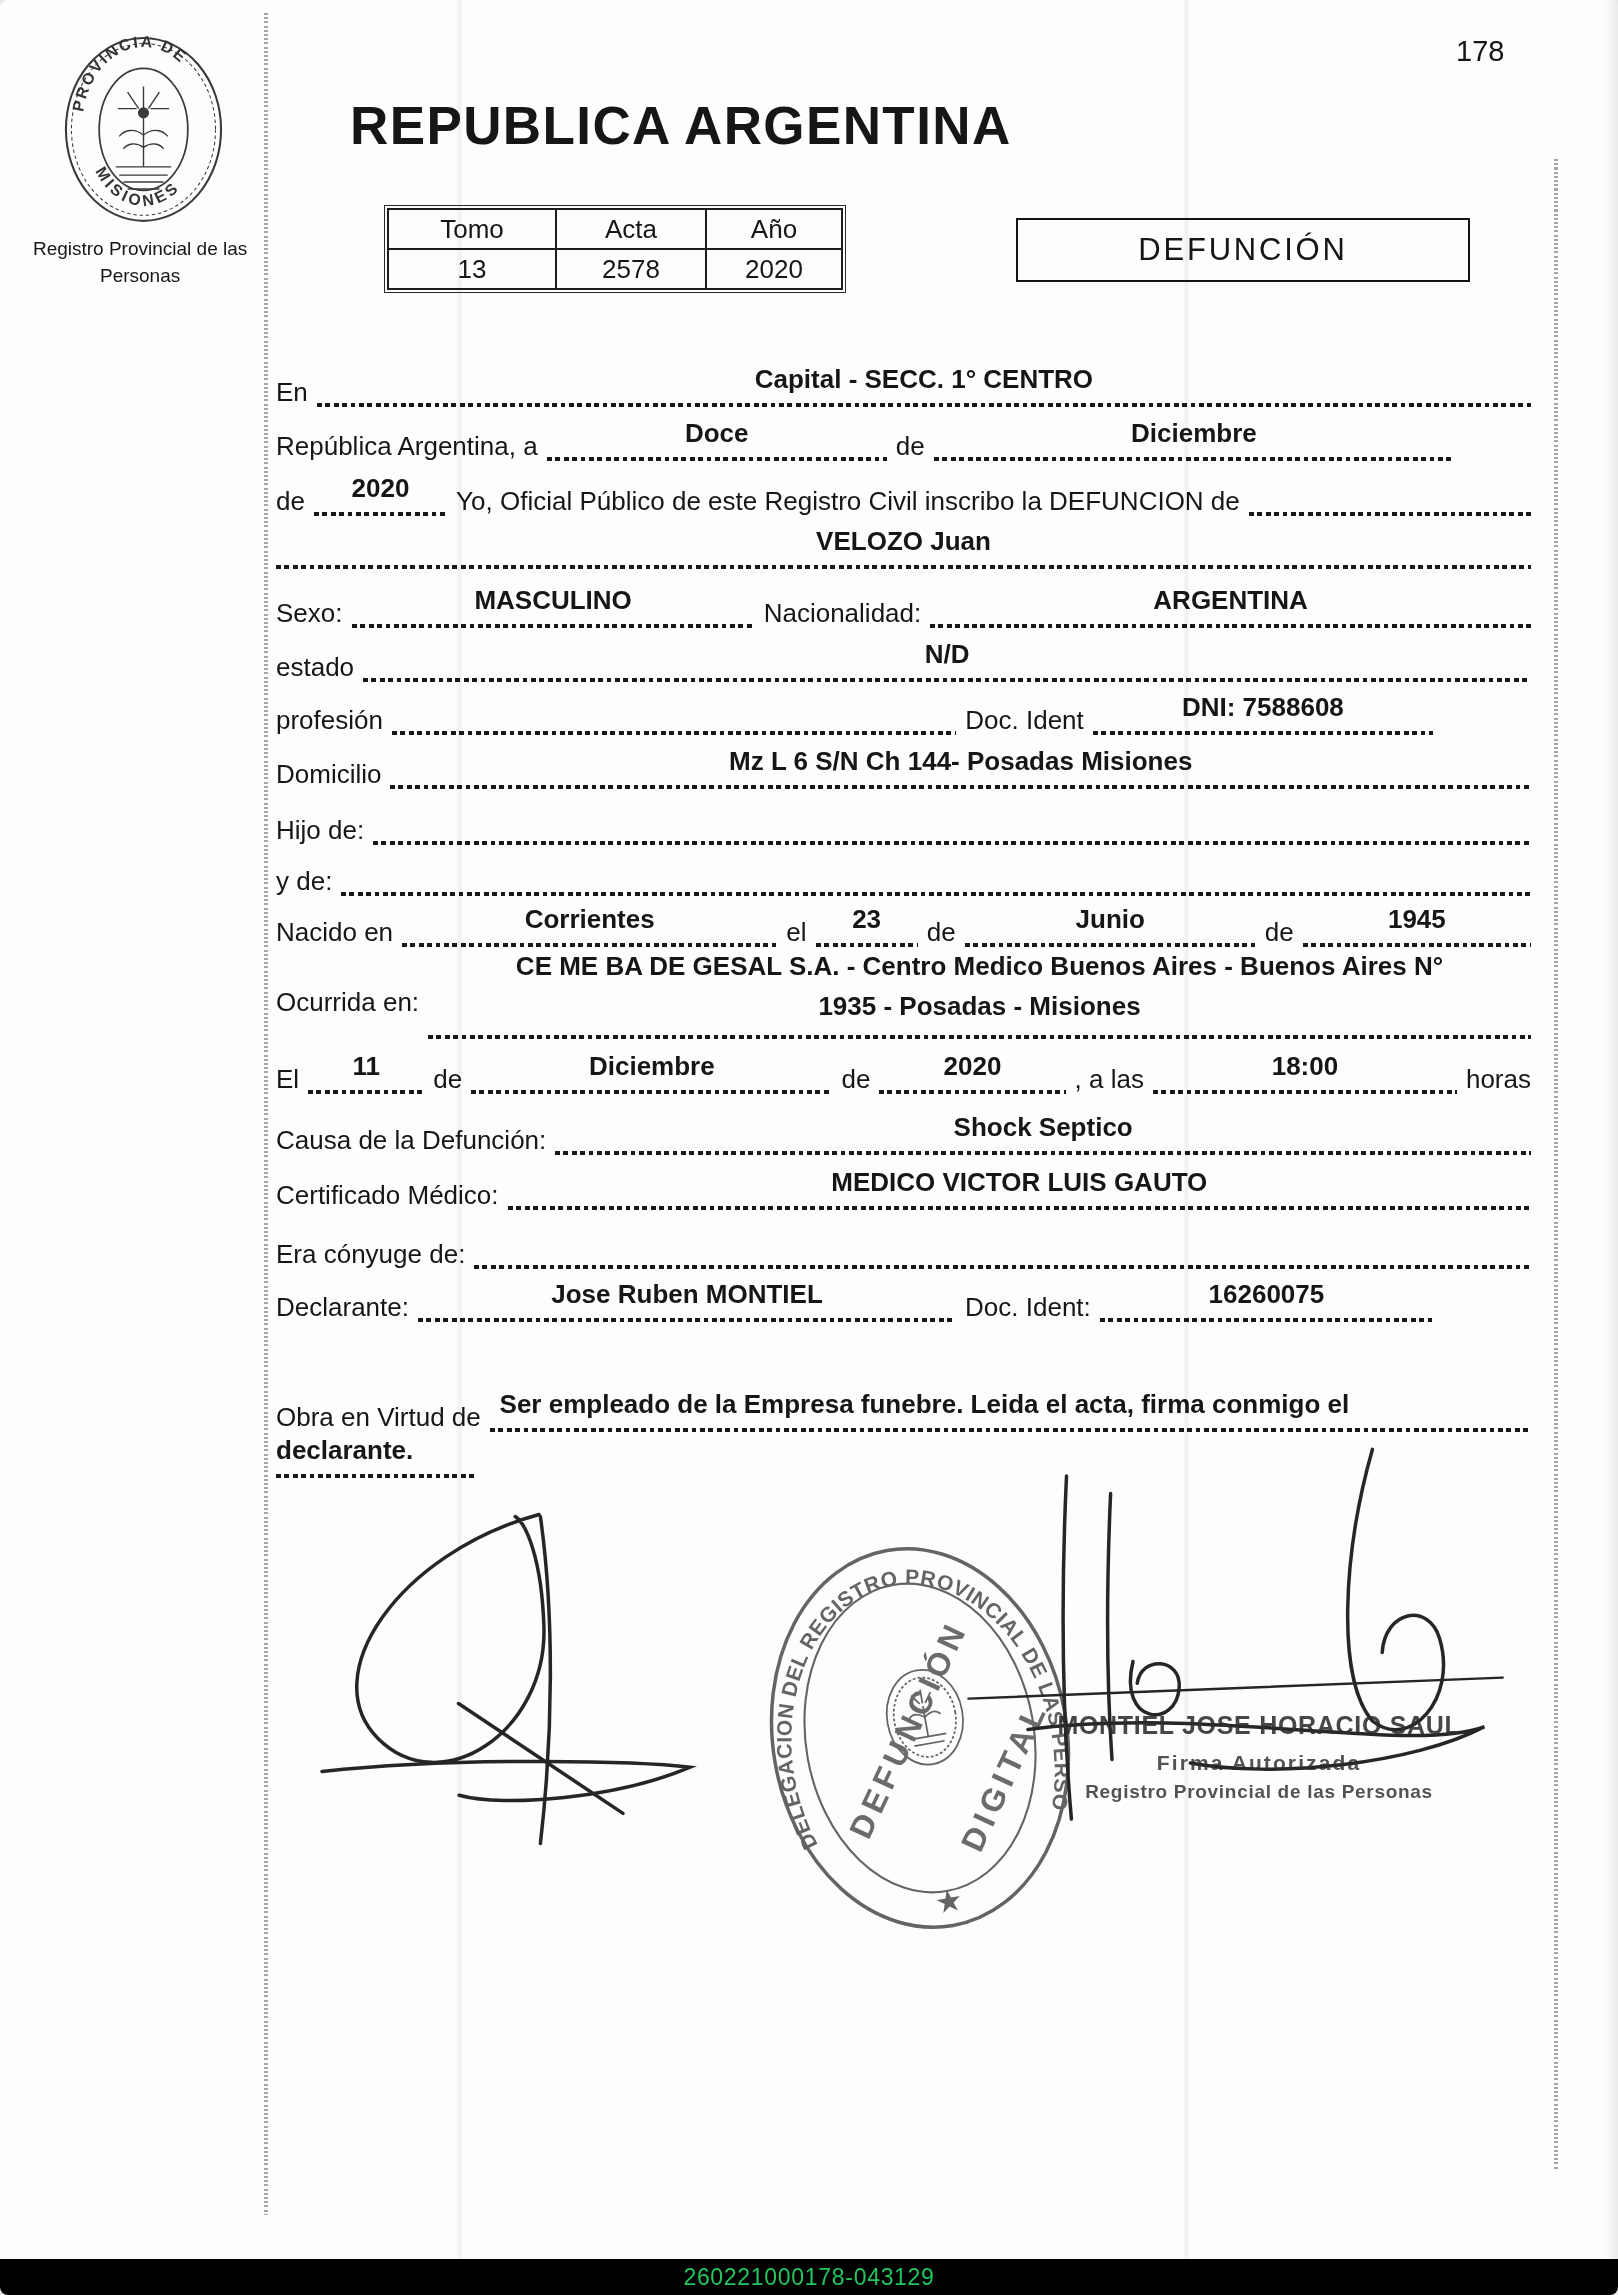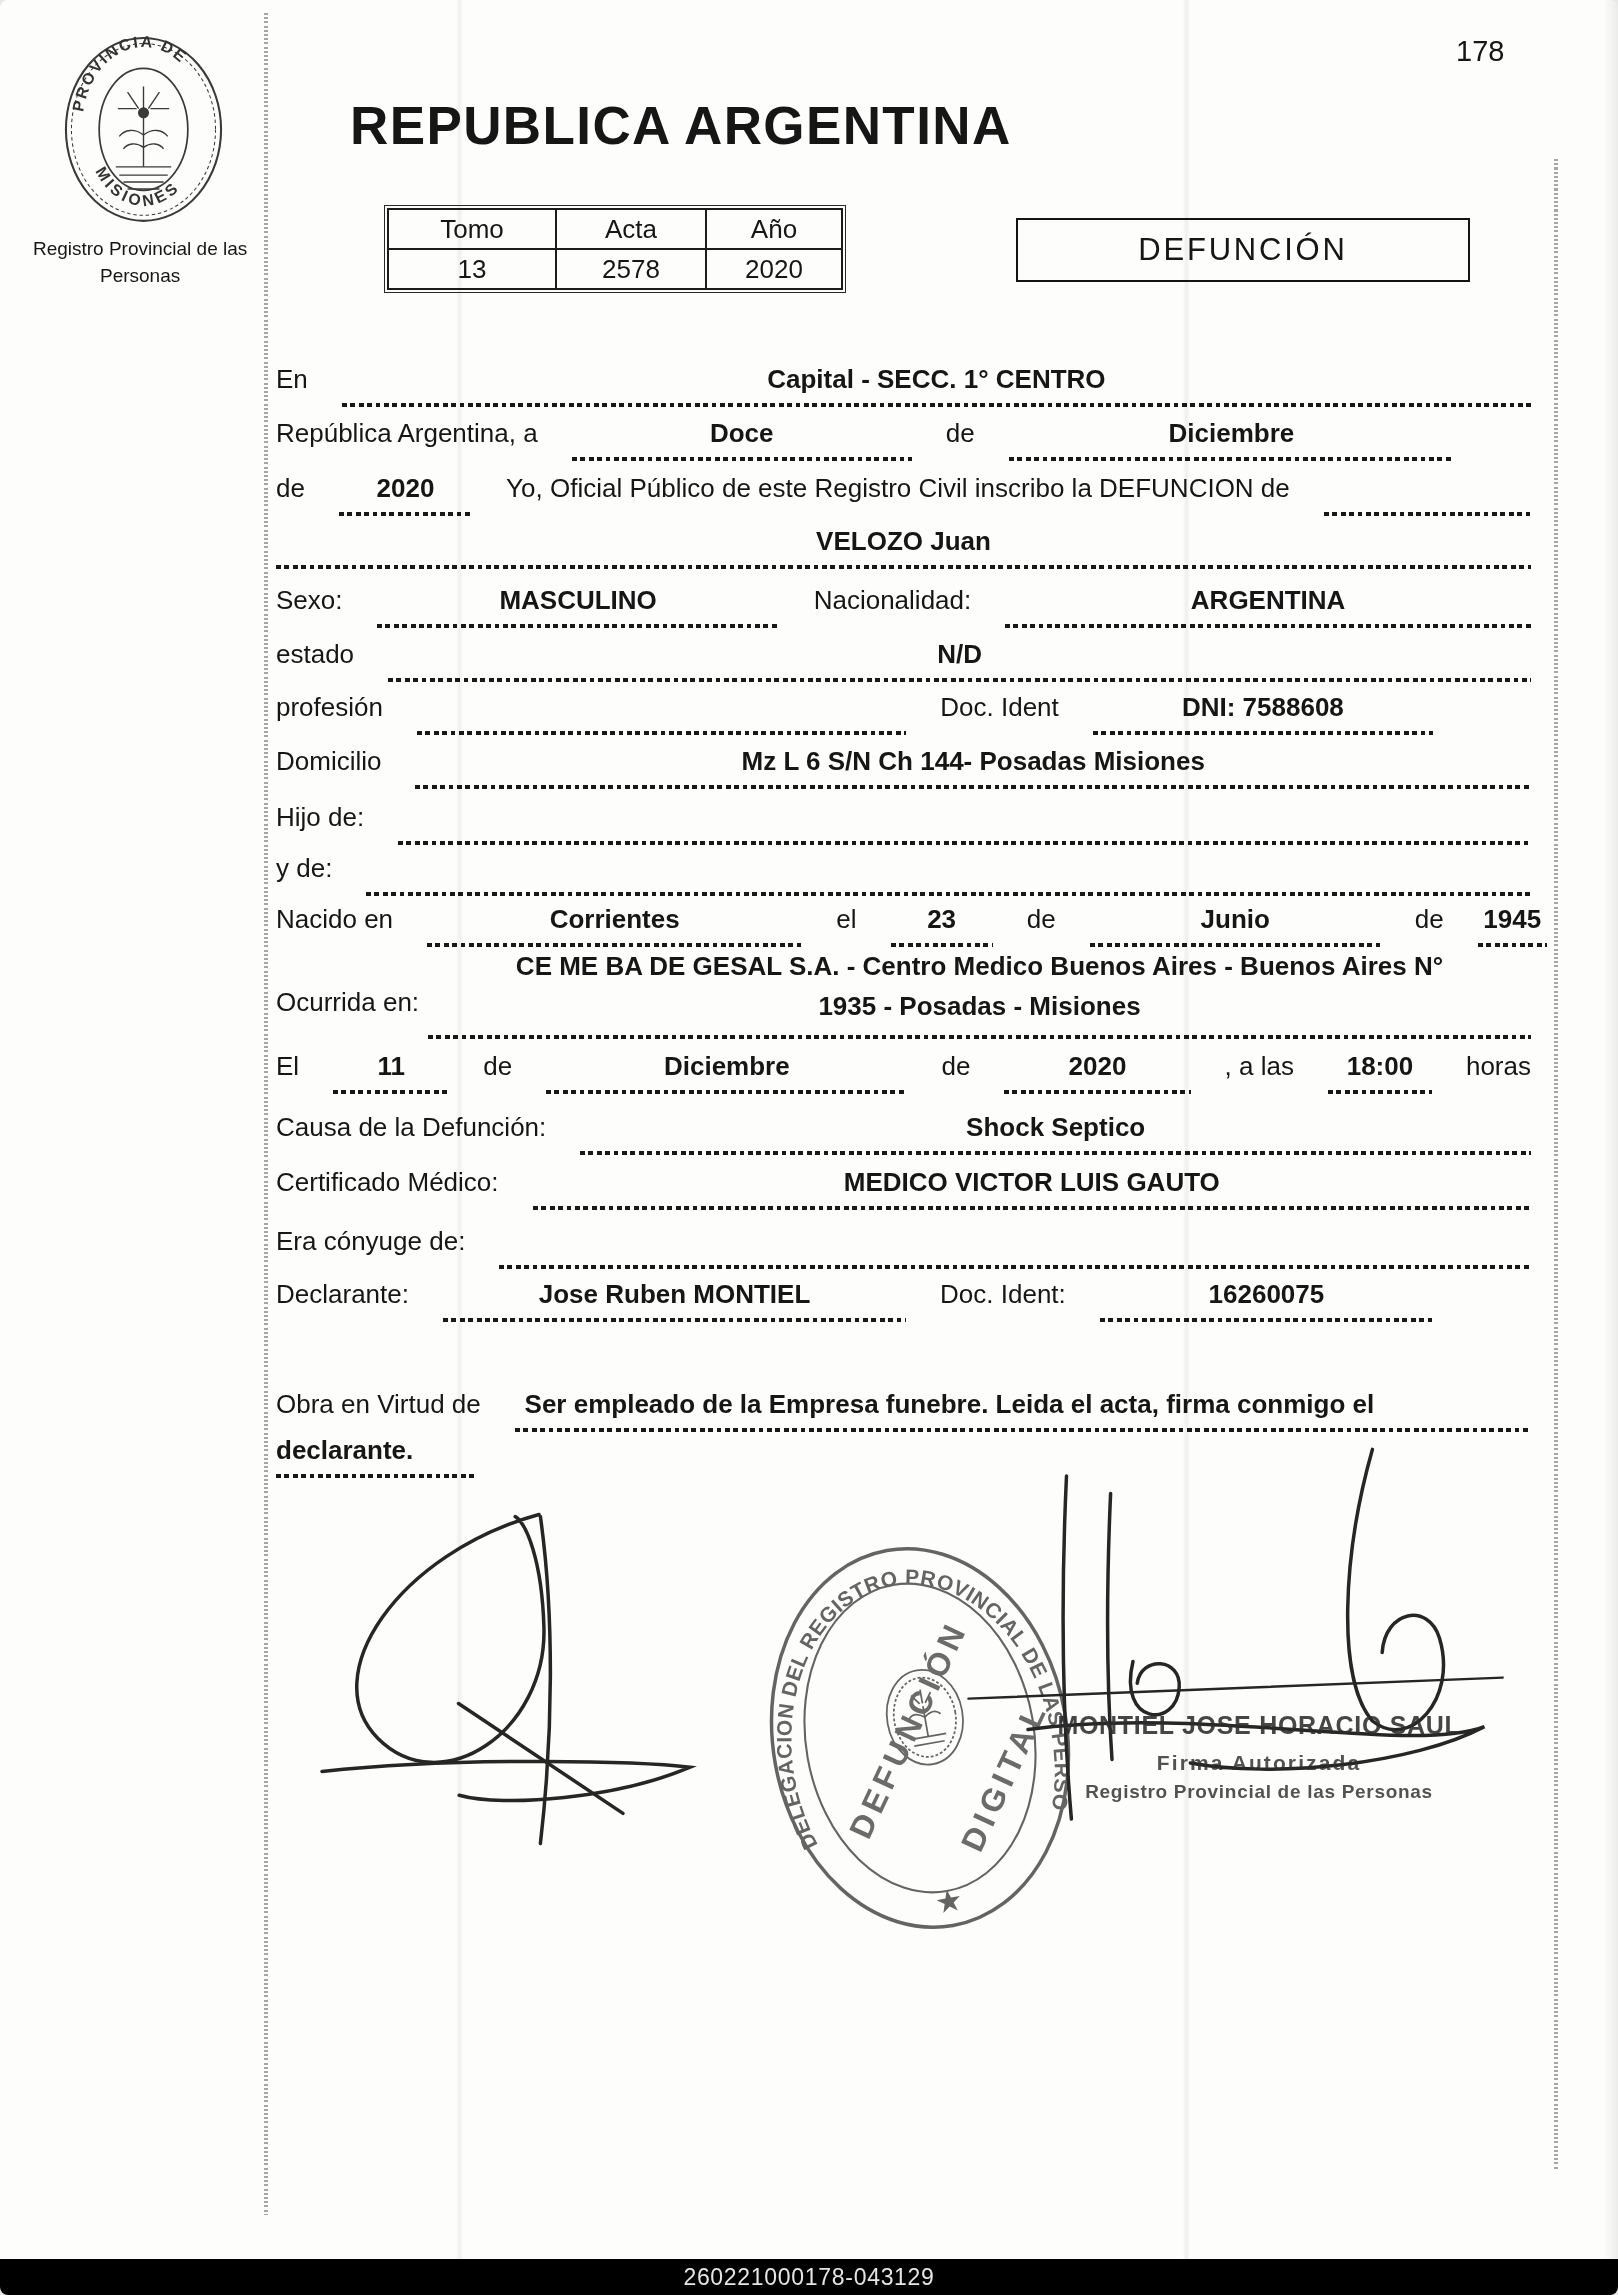--- a/index.html
+++ b/index.html
@@ -22,43 +22,43 @@
          font-size:19px;line-height:1.4;}
   .seal{position:absolute;left:50px;top:31px;width:187px;height:201px;}
   
   .rec-table{position:absolute;left:387px;top:208px;border-collapse:collapse;
          outline:1.4px solid #2a2a2a;outline-offset:2.1px;}
   .rec-table td{border:2.1px solid #1c1c1c;font-size:26px;text-align:center;padding:0;}
   .rec-table tr{height:40px;}
   .doc-type{position:absolute;left:1016px;top:218px;width:450px;height:60px;border:2.8px solid #141414;
          display:flex;align-items:center;justify-content:center;font-size:31px;letter-spacing:2.8px;}
   
-  .row{position:absolute;left:276px;right:87px;display:flex;align-items:flex-start;
-       column-gap:34px;font-size:26px;line-height:1.18;}
+  .row{position:absolute;left:276px;right:87px;display:flex;align-items:flex-end;
+       column-gap:9px;font-size:26px;line-height:1.18;}
   .lbl{white-space:nowrap;}
   .fld{position:relative;flex:1 1 auto;text-align:center;font-weight:bold;
        padding:0 5.6px 11.2px;min-height:32px;white-space:nowrap;}
   .fld.fw{flex:0 0 auto;}
   .fld::after{content:"";position:absolute;left:0;right:0;bottom:0;height:4.2px;
        background:repeating-linear-gradient(to right,#181818 0 4.9px, transparent 4.9px 8.4px);}
   
   .occ{position:absolute;left:276px;right:87px;top:946px;font-size:26px;}
   .occ .occ-label{position:absolute;left:0;top:41px;white-space:nowrap;}
   .occ .occ-val{position:relative;margin-left:152px;text-align:center;font-weight:bold;
        padding-bottom:12.6px;line-height:1.55;}
   .occ .occ-val::after{content:"";position:absolute;left:0;right:0;bottom:0;height:4.2px;
        background:repeating-linear-gradient(to right,#181818 0 4.9px, transparent 4.9px 8.4px);}
   
   .sig path{fill:none;stroke:#262626;stroke-linecap:round;}
   .stamp-ink{opacity:.88;}
   .auth-block{position:absolute;left:1041px;top:1711px;width:436px;text-align:center;color:#2d2d2d;}
   .auth-block .a1{font-size:25px;font-weight:bold;letter-spacing:0.7px;opacity:.88;}
   .auth-block .a2{font-size:21px;font-weight:bold;letter-spacing:2.1px;margin-top:11.2px;opacity:.82;}
   .auth-block .a3{font-size:19px;font-weight:bold;letter-spacing:0.7px;margin-top:5.6px;opacity:.82;}
-  .footer{position:absolute;left:0;right:0;bottom:0;height:36px;background:#000;color:#e5e5e5;
+  .footer{position:absolute;left:0;right:0;bottom:0;height:36px;background:#000;color:#22c55e;
        display:flex;align-items:center;justify-content:center;font-size:23px;letter-spacing:0.7px;}
 </style>
 </head>
 <body>
 
 <div class="page">
 
   <div class="fold" style="left:456px"></div>
   <div class="fold" style="left:1183px"></div>
   <div class="edge-shade"></div>

